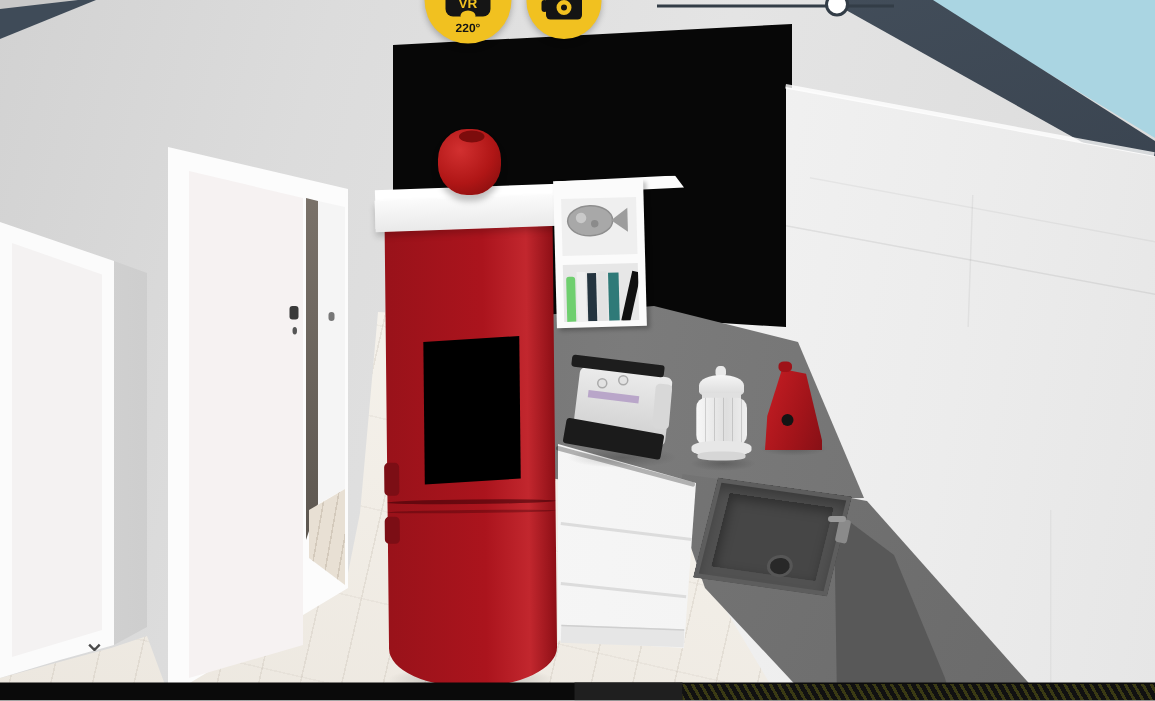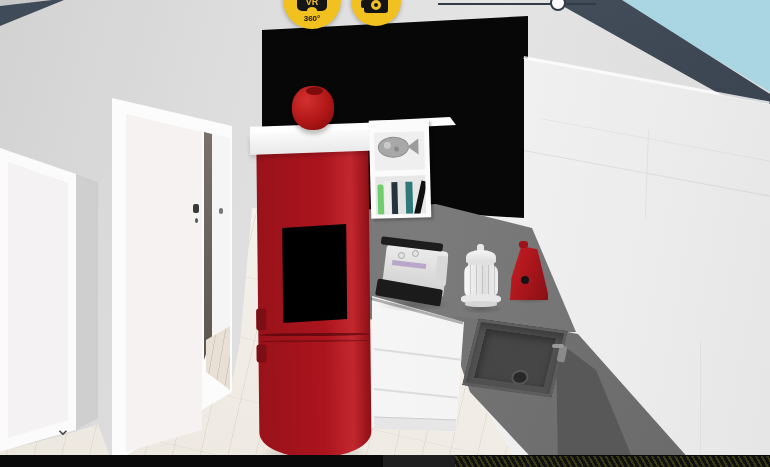--- a/index.html
+++ b/index.html
@@ -311,21 +311,21 @@
   <div class="abs door-center-panel"></div>
   <div class="abs door-gap"></div>
   <div class="abs hall-door"></div>
   <div class="abs hall-floor"></div>
   <div class="abs handle"></div>
   <div class="abs keyhole"></div>
   <div class="abs hall-handle"></div>
 
   <div class="abs btn-circle vr-btn">
     <div class="goggles">VR</div>
-    <div class="vr-sub">360°</div>
+    <div class="vr-sub">220°</div>
   </div>
   <div class="abs btn-circle cam-btn">
     <div class="cam-body">
       <div class="cam-lens"></div>
     </div>
   </div>
 
   <div class="abs slider-track"></div>
   <div class="abs slider-knob"></div>
 

